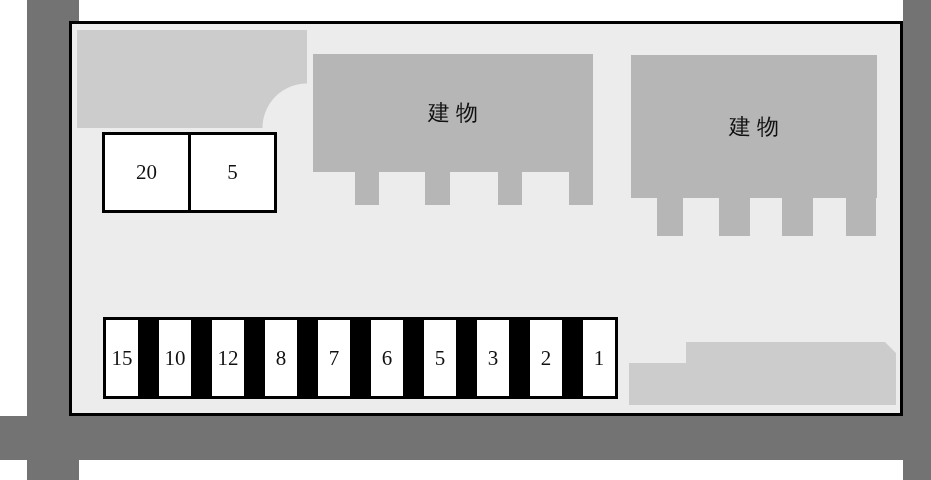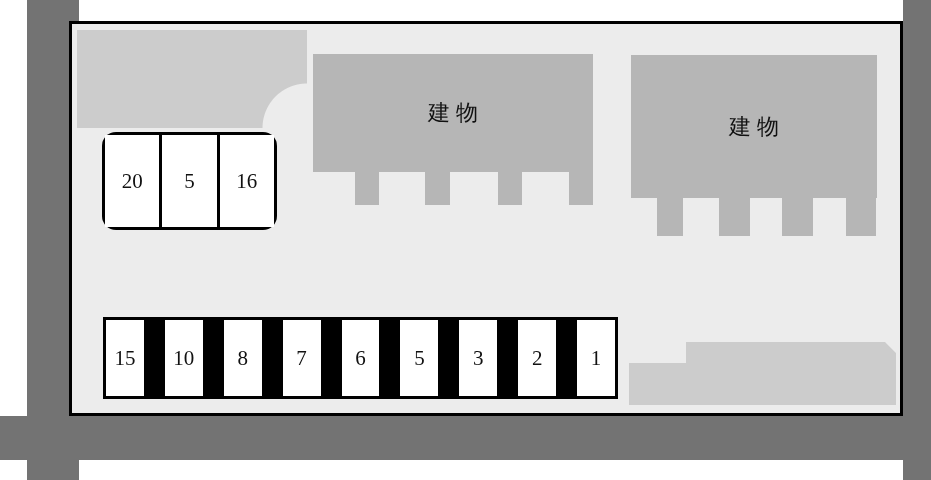--- a/index.html
+++ b/index.html
@@ -40,21 +40,21 @@
   .b1-t3{left:185px;width:24px;} .b1-t4{left:256px;width:24px;}
   .building-2{left:559px;top:31px;width:246px;height:181px;}
   .building-2 .body{height:143px;}
   .building-2 .tooth{top:143px;height:38px;}
   .b2-t1{left:26px;width:26px;} .b2-t2{left:88px;width:31px;}
   .b2-t3{left:151px;width:31px;} .b2-t4{left:215px;width:30px;}
   
   .stall-row{
     display:flex;gap:3px;padding:3px;background:var(--line,#000);
   }
-  .row-top{left:30px;top:108px;width:175px;height:98px;border-radius:14px;}
+  .row-top{left:30px;top:108px;width:175px;height:81px;}
   .row-bottom{left:31px;top:293px;width:515px;height:82px;gap:21px;}
   .stall{
     position:static;flex:1 1 0;background:var(--stall-bg,#fff);
     display:flex;align-items:center;justify-content:center;
     font-size:21px;color:var(--text,#111);
   }
   
   .area-bottomright{
     left:557px;top:318px;width:267px;height:63px;
     background:var(--area,#cccccc);
@@ -90,26 +90,26 @@
       </div>
       <div class="tooth b2-t1"></div>
       <div class="tooth b2-t2"></div>
       <div class="tooth b2-t3"></div>
       <div class="tooth b2-t4"></div>
     </div>
 
     <div class="stall-row row-top">
       <div class="stall">20</div>
       <div class="stall">5</div>
-      <div class="stall">16</div>
     </div>
 
     <div class="stall-row row-bottom">
       <div class="stall">15</div>
       <div class="stall">10</div>
+      <div class="stall">12</div>
       <div class="stall">8</div>
       <div class="stall">7</div>
       <div class="stall">6</div>
       <div class="stall">5</div>
       <div class="stall">3</div>
       <div class="stall">2</div>
       <div class="stall">1</div>
     </div>
 
     <div class="area-bottomright"></div>

